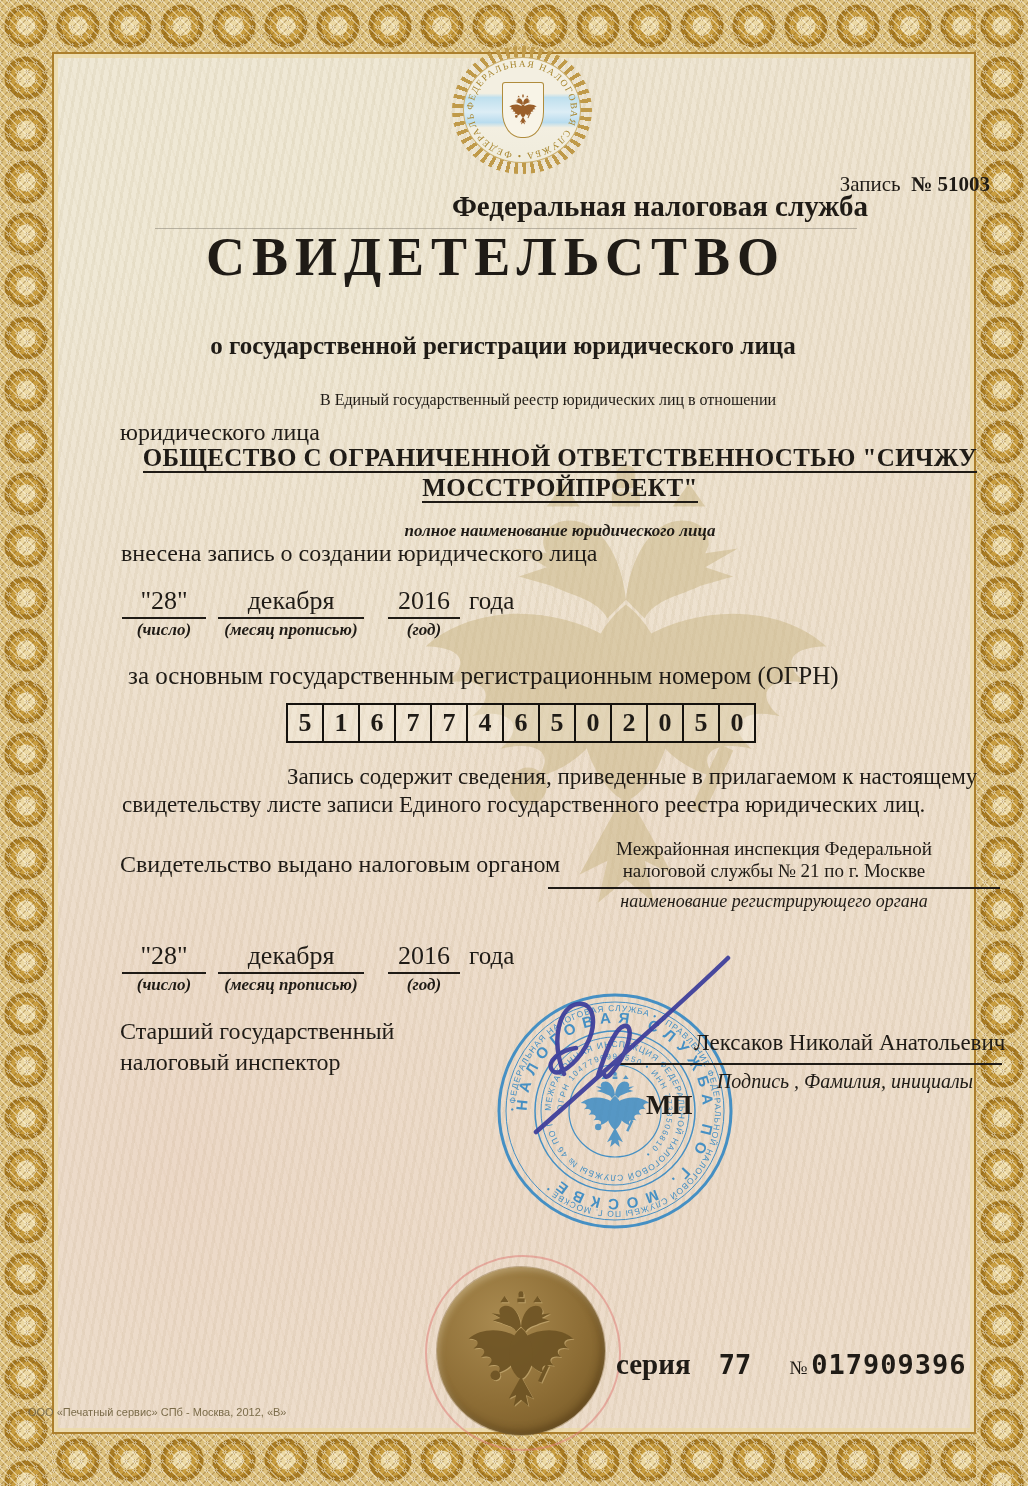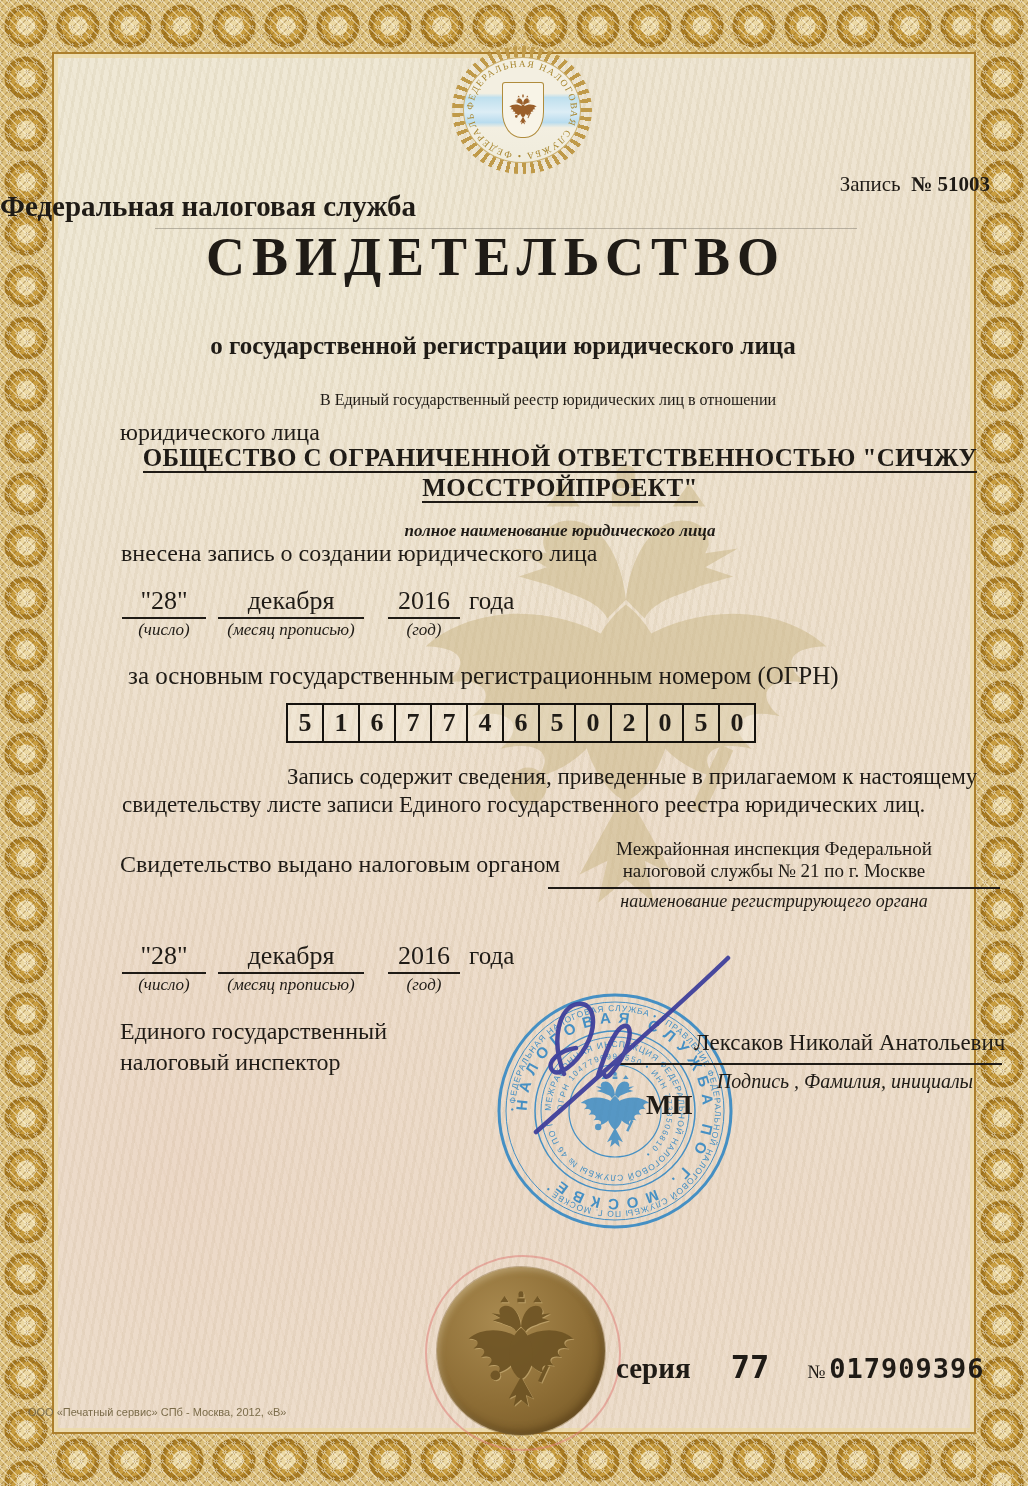--- a/index.html
+++ b/index.html
@@ -35,21 +35,21 @@
     background:repeating-conic-gradient(#c09a49 0deg 3.5deg, rgba(192,154,73,0) 3.5deg 8deg);}
   .emblem-inner{position:absolute;inset:11px;border-radius:50%;border:1px solid #cbb070;
     background:linear-gradient(180deg,#f3efe1 0%,#f3efe1 34%,#bfe0ee 38%,#dcedf5 52%,#b9dcee 62%,#f3efe1 67%,#f0ecdc 100%);}
   .emblem-shield{position:absolute;left:50px;top:36px;width:40px;height:54px;background:#f8f4e7;
     border:1px solid #b08c3c;border-radius:3px 3px 19px 19px/3px 3px 26px 26px;display:flex;align-items:center;justify-content:center;}
   
   .rule{height:1px;background:#8a8578;opacity:.55;}
   .u2{border-bottom:2px solid #1f1b16;}
   .dateblock{display:flex;align-items:flex-start;}
   .dcell .dval{border-bottom:2px solid #1f1b16;text-align:center;font-size:26px;padding:0 2px 1px 2px;}
-  .dcell .dlabel{font-size:17px;font-style:italic;text-align:center;padding-top:1px;}
+  .dcell .dlabel{font-size:17px;font-style:italic;text-align:center;padding-top:1px;font-weight:bold;}
   .dsuffix{font-size:25px;margin-left:9px;padding-top:1px;}
   .ogrn{display:flex;}
   .ocell{width:34px;height:36px;border:2px solid #15120e;margin-left:-2px;display:flex;align-items:center;
     justify-content:center;font-size:26px;font-weight:bold;background:rgba(250,246,233,.25);}
   .ocell:first-child{margin-left:0;}
   .mono{font-family:"DejaVu Sans Mono","Liberation Mono",monospace;}
   .eagle{display:block;}
 </style>
 </head>
 <body>
@@ -100,21 +100,21 @@
           <use href="#eagle"></use>
         </svg>
     </div>
   </div>
 
   <div class="abs" style="left:790px;top:172px;width:200px;font-size:21px;text-align:right;z-index:4">
     <span>Запись</span>&nbsp;
     <span class="b">№ 51003</span>
   </div>
 
-  <div class="abs b" style="left:0;top:190px;width:868px;text-align:left;font-size:29px;z-index:4">Федеральная налоговая служба</div>
+  <div class="abs b" style="left:0;top:190px;width:868px;text-align:right;font-size:29px;z-index:4">Федеральная налоговая служба</div>
   <div class="abs rule" style="left:155px;top:228px;width:702px;z-index:4"></div>
 
   <div class="abs b" style="left:0;top:226px;width:992px;text-align:center;font-size:54px;letter-spacing:7px;z-index:4">СВИДЕТЕЛЬСТВО</div>
 
   <div class="abs b" style="left:0;top:332px;width:1006px;text-align:center;font-size:25px;z-index:4">о государственной регистрации юридического лица</div>
 
   <div class="abs" style="left:320px;top:391px;font-size:16px;z-index:4">В Единый государственный реестр юридических лиц в отношении</div>
   <div class="abs" style="left:120px;top:419px;font-size:24px;z-index:4">юридического лица</div>
 
   <div class="abs center" style="left:120px;top:444px;width:880px;z-index:4">
@@ -180,21 +180,21 @@
       <div class="dlabel">(месяц прописью)</div>
     </div>
     <div class="dcell" style="width:72px;margin-left:24px">
       <div class="dval">2016</div>
       <div class="dlabel">(год)</div>
     </div>
     <div class="dsuffix">года</div>
   </div>
 
   <div class="abs" style="left:120px;top:1016px;font-size:24px;line-height:31px;z-index:4">
-    <div>Единого государственный</div>
+    <div>Старший государственный</div>
     <div>налоговый инспектор</div>
   </div>
 
   <svg class="abs" style="left:492px;top:988px;z-index:5;opacity:.88" width="246" height="246" viewBox="0 0 246 246">
     <defs>
       <path id="rgO" d="M123,123 m-100,0 a100,100 0 1,1 200,0 a100,100 0 1,1 -200,0"></path>
       <path id="rgB" d="M123,123 m-88,0 a88,88 0 1,1 176,0 a88,88 0 1,1 -176,0"></path>
       <path id="rgI" d="M123,123 m-64,0 a64,64 0 1,1 128,0 a64,64 0 1,1 -128,0"></path>
       <path id="rgN" d="M123,123 m-52,0 a52,52 0 1,1 104,0 a52,52 0 1,1 -104,0"></path>
     </defs>
@@ -234,20 +234,20 @@
        background:radial-gradient(circle at 38% 32%, #a98a50, #8d6d35 55%, #7a5c28 85%, #6f5424);
        box-shadow:inset 2px 3px 6px rgba(255,240,200,.35), inset -3px -4px 8px rgba(60,40,10,.45), 0 0 0 1px rgba(120,90,40,.4);
        display:flex;align-items:center;justify-content:center">
     <svg class="eagle" width="122" height="122" viewBox="0 0 100 100" style="color:#6b5122;opacity:.85;filter:drop-shadow(1px 1px 0 rgba(232,208,152,.5))">
         <use href="#eagle"></use>
       </svg>
   </div>
 
   <div class="abs" style="left:616px;top:1348px;z-index:6;white-space:nowrap">
     <span class="b" style="font-size:29px">серия</span>
-    <span class="b mono" style="font-size:32px;margin-left:36px">77</span>
+    <span class="b mono" style="font-size:27px;margin-left:24px">77</span>
     <span style="font-size:19px;margin-left:34px">№</span>
     <span class="b mono" style="font-size:27px;letter-spacing:1px">017909396</span>
   </div>
 
   <div class="abs" style="left:28px;top:1406px;font-size:11px;color:#7b6c4a;z-index:6;font-family:'Liberation Sans',sans-serif">ООО «Печатный сервис» СПб - Москва, 2012, «В»</div>
 
 </div>
 
 </body></html>

